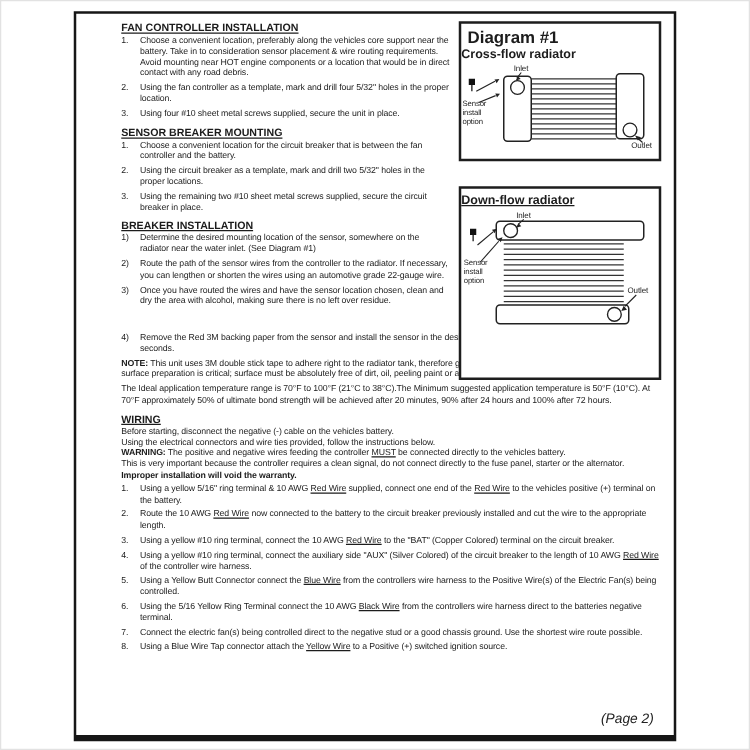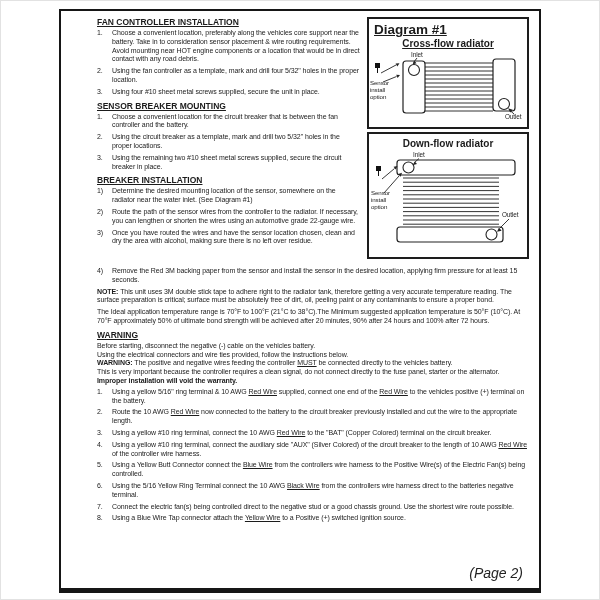--- a/index.html
+++ b/index.html
@@ -17,29 +17,29 @@
   .li .mk{width:15px;flex:0 0 15px;}
   .li .txt{flex:1;}
   .fw{margin:0 0 3px;}
   .b{font-weight:bold;}
   .u{text-decoration:underline;}
   .intro-line{margin:0;}
   .gap{height:2px;}
   
   .panel{position:absolute;top:0;right:0;width:162px;}
   .dbox{border:2px solid #1d1d1d;background:#fff;box-sizing:border-box;width:162px;}
-  .dbox1{height:112px;text-decoration:underline;}
-  .dbox2{height:127px;margin-top:3px;}
+  .dbox1{height:112px;}
+  .dbox2{height:155px;margin-top:20px;text-decoration:underline;}
   .dtitle{font-size:13.5px;font-weight:bold;padding:3px 0 0 5px;letter-spacing:0;}
-  .dsub{font-size:10px;font-weight:bold;text-align:center;margin-top:1px;letter-spacing:0;}
+  .dsub{font-size:10px;font-weight:bold;text-align:left;margin-top:1px;letter-spacing:0;}
   .dsub.down{margin-top:4px;}
   .panel svg{display:block;}
   .panel svg text{font-family:"Liberation Sans",sans-serif;fill:#1c1c1c;font-size:6.4px;letter-spacing:-0.1px;}
   .panel svg text.slab{font-size:6.2px;}
-  .pageno{position:absolute;right:16px;bottom:7px;font-size:14px;font-style:italic;color:#222;}
+  .pageno{position:absolute;right:16px;bottom:7px;font-size:11px;font-style:italic;color:#222;}
 </style>
 </head>
 <body>
 
 <div class="canvas">
 <div class="page">
   <div class="content">
 
     <div class="topwrap">
 
@@ -175,21 +175,21 @@
       <span class="mk">4)</span>
       <span class="txt">Remove the Red 3M backing paper from the sensor and install the sensor in the desired location, applying firm pressure for at least 15 seconds.</span>
     </div>
 
     <div class="body-txt fw">
       <span class="b">NOTE:</span><span>  This unit uses 3M double stick tape to adhere right to the radiator tank, therefore getting a very accurate temperature reading. The surface preparation is critical; surface must be absolutely free of dirt, oil, peeling paint or any contaminants to ensure a proper bond.</span>
     </div>
 
     <div class="body-txt fw">The Ideal application temperature range is 70°F to 100°F (21°C to 38°C).The Minimum suggested application temperature is 50°F (10°C). At 70°F approximately 50% of ultimate bond strength will be achieved after 20 minutes, 90% after 24 hours and 100% after 72 hours.</div>
 
-    <div class="sec-heading">WARNING</div>
+    <div class="sec-heading">WIRING</div>
     <div class="body-txt intro-line">Before starting, disconnect the negative (-) cable on the vehicles battery.</div>
     <div class="body-txt intro-line">Using the electrical connectors and wire ties provided, follow the instructions below.</div>
     <div class="body-txt intro-line">
       <span class="b">WARNING:</span><span> The positive and negative wires feeding the controller </span><span class="u">MUST</span><span> be connected directly to the vehicles battery.</span>
     </div>
     <div class="body-txt intro-line">
       <span>This is very important because the controller requires a clean signal, do not connect directly to the fuse panel, starter or the alternator. </span><span class="b">Improper installation will void the warranty.</span>
     </div>
     <div class="gap"></div>
 

